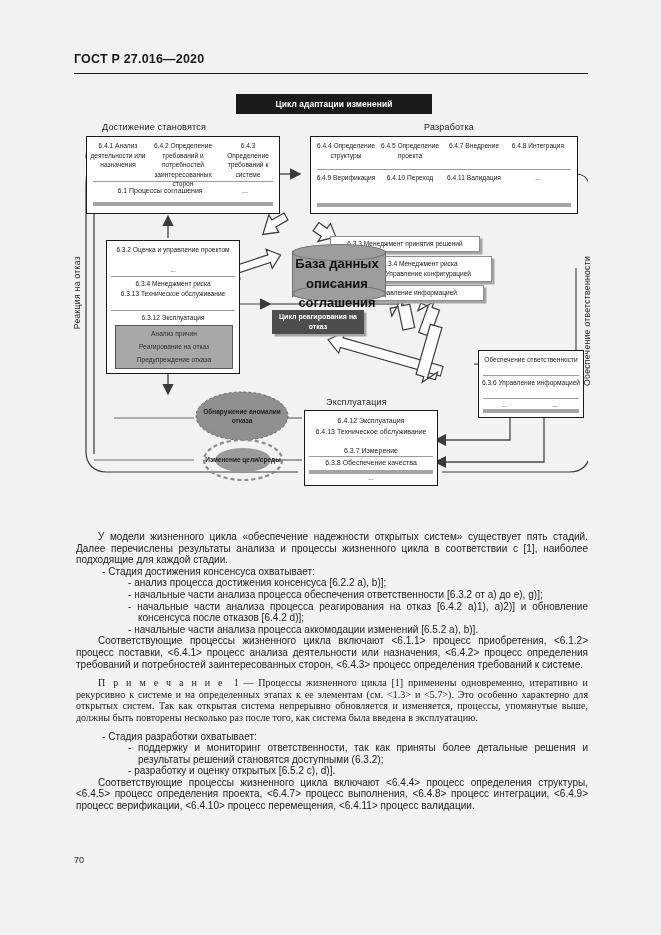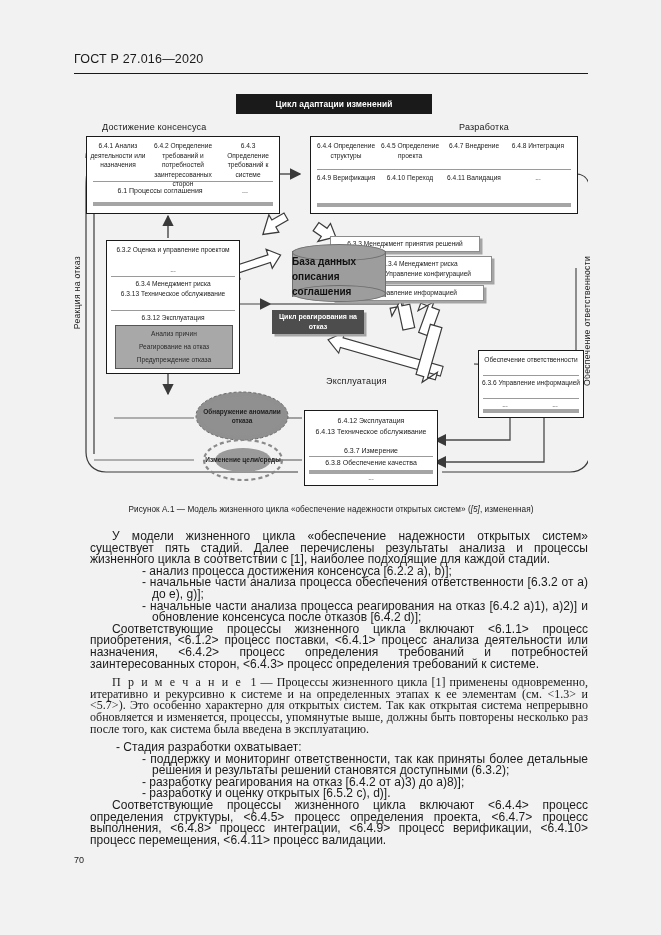--- a/index.html
+++ b/index.html
@@ -10,39 +10,39 @@
     color:#1a1a1a;
     position:relative;
     overflow:hidden;
   }
   .page {
     position:absolute; left:0; top:0; width:661px; height:935px;
     background:#f2f2f2;
   }
   .hdr {
     position:absolute; left:74px; top:52px;
-    font-size:12.5px; font-weight:normal; letter-spacing:0.2px;
+    font-size:12.5px; font-weight:bold; letter-spacing:0.2px;
   }
   .hdr-rule {
     position:absolute; left:74px; top:73px; width:514px; height:1px;
     background:#1a1a1a;
   }
   
   .fig { position:absolute; left:74px; top:88px; width:514px; height:410px; }
 
   .title-bar {
     position:absolute; left:162px; top:6px; width:196px; height:20px;
     background:#1a1a1a; color:#fff; font-size:8.4px; font-weight:bold;
     display:flex; align-items:center; justify-content:center; text-align:center;
     letter-spacing:0.1px;
   }
   .col-cap { position:absolute; font-size:9px; letter-spacing:0.2px; }
   .cap-left  { left:28px;  top:34px; }
-  .cap-right { left:350px; top:34px;margin-left:35px; }
-  .cap-exp   { left:252px; top:288px; }
+  .cap-right { left:350px; top:34px; }
+  .cap-exp   { left:252px; top:309px; }
 
   .outer-box {
     position:absolute; background:#fff; border:1.6px solid #1a1a1a;
   }
   .inner-line { position:absolute; background:#9a9a9a; height:1.4px; }
   .thickbar  { position:absolute; background:#a5a5a5; height:4px; }
 
   .cell { position:absolute; text-align:center; font-size:6.6px; line-height:1.45; }
 
   
@@ -81,21 +81,21 @@
   .cyl .top {
     position:absolute; left:0; top:0; width:92px; height:15px;
     background:#9d9d9d; border:1px solid #6e6e6e; border-radius:50%;
   }
   .cyl .bot {
     position:absolute; left:0; top:41px; width:92px; height:15px;
     background:#9d9d9d; border:1px solid #6e6e6e; border-radius:50%;
   }
   .cyl .txt {
     position:absolute; left:0; top:10px; width:90px;
-    font-size:10px; font-weight:bold; line-height:1.5; color:#111;
+    text-align:center; font-size:13px; font-weight:bold; line-height:1.5; color:#111;
   }
 
   
   .burst { position:absolute; }
   .burst .lbl {
     position:absolute; left:0; top:0; width:100%; height:100%;
     display:flex; align-items:center; justify-content:center; text-align:center;
     font-size:6.5px; font-weight:bold; color:#1f1f1f; line-height:1.45;
   }
 
@@ -110,21 +110,21 @@
 
   
   .caption {
     position:absolute; left:74px; top:505px; width:514px;
     text-align:center; font-size:8.2px; letter-spacing:0.05px;
   }
   .caption i { font-style:italic; }
 
   .body { position:absolute; left:74px; top:524px; width:514px; }
   .body p {
-    margin:0 0 0 16px; font-size:12px; line-height:11.6px;
+    margin:0 0 0 2px; font-size:10px; line-height:11.6px;
     text-align:justify; text-justify:inter-word; letter-spacing:0.02px;
   }
   .body p.ind  { text-indent:22px; }
   .body p.l1   { padding-left:36px; text-indent:-10px; }
   .body p.l2   { padding-left:62px; text-indent:-10px; }
   .body p.note { text-indent:22px;font-family:Liberation Serif, serif; }
   .body .gap   { height:7px; }
   .spaced { letter-spacing:1.6px; }
 
   .pageno { position:absolute; left:74px; top:855px; font-size:9px; }
@@ -187,21 +187,21 @@
 
       <polygon points="240,148 252,134 252,140 262,140 262,150 252,150 252,156" fill="#ffffff" stroke="#3a3a3a" stroke-width="1.2" transform="rotate(215 251 145)"></polygon>
 
       <polygon points="252,268 266,256 266,262 370,262 370,272 266,272 266,278" fill="#ffffff" stroke="#3a3a3a" stroke-width="1.1" transform="rotate(16 311 267)"></polygon>
 
       <polygon points="348,252 360,238 360,244 368,244 368,296 356,296 356,244 348,244" fill="#ffffff" stroke="#3a3a3a" stroke-width="1.2" transform="rotate(196 358 267)"></polygon>
     </svg>
 
     <div class="title-bar">Цикл адаптации изменений</div>
 
-    <div class="col-cap cap-left">Достижение консенсуса</div>
+    <div class="col-cap cap-left">Достижение становятся</div>
     <div class="col-cap cap-right">Разработка</div>
     <div class="col-cap cap-exp">Эксплуатация</div>
 
     <div class="vcap" id="vcapL">Реакция на отказ</div>
     <div class="vcap" id="vcapR">Обеспечение ответственности</div>
 
     <div class="outer-box" id="boxA">
       <div class="cell" style="left:2px;  top:4px; width:58px;">6.4.1 Анализ деятель­ности или назначе­ния</div>
       <div class="cell" style="left:60px; top:4px; width:72px;">6.4.2 Определение требований и потребностей заинтересованных сторон</div>
       <div class="cell" style="left:132px;top:4px; width:58px;">6.4.3 Определение требований к системе</div>
@@ -284,35 +284,33 @@
     <div class="burst" style="left:128px; top:350px; width:82px; height:44px;">
       <svg width="82" height="44" style="position:absolute;left:0;top:0;">
         <ellipse cx="41" cy="22" rx="39" ry="20" fill="none" stroke="#8a8a8a" stroke-width="2.2" stroke-dasharray="4 3"></ellipse>
         <ellipse cx="41" cy="22" rx="28" ry="12" fill="#9a9a9a"></ellipse>
       </svg>
       <div class="lbl">Изменение цели/среды</div>
     </div>
 
   </div>
 
-  <div class="caption">
-    <span>Рисунок А.1 — Модель жизненного цикла «обеспечение надежности открытых систем» (</span><i>[5]</i><span>, измененная)</span>
-  </div>
 
   <div class="body">
     <div class="gap"></div>
     <p class="ind">У модели жизненного цикла «обеспечение надежности открытых систем» существует пять стадий. Далее перечислены результаты анализа и процессы жизненного цикла в соответствии с [1], наиболее подходящие для каждой стадии.</p>
+    <p class="l1">- Стадия достижения консенсуса охватывает:</p>
     <p class="l2">- анализ процесса достижения консенсуса [6.2.2 a), b)];</p>
     <p class="l2">- начальные части анализа процесса обеспечения ответственности [6.3.2 от a) до e), g)];</p>
     <p class="l2">- начальные части анализа процесса реагирования на отказ [6.4.2 a)1), a)2)] и обновление консенсуса после отказов [6.4.2 d)];</p>
+    <p class="l2">- начальные части анализа процесса аккомодации изменений [6.5.2 a), b)].</p>
     <p class="ind">Соответствующие процессы жизненного цикла включают &lt;6.1.1&gt; процесс приобретения, &lt;6.1.2&gt; процесс поставки, &lt;6.4.1&gt; процесс анализа деятельности или назначения, &lt;6.4.2&gt; процесс определения требований и потребностей заинтересованных сторон, &lt;6.4.3&gt; процесс определения требований к системе.</p>
     <div class="gap"></div>
     <p class="note"><span class="spaced">П р и м е ч а н и е</span>&nbsp; <span>1 — Процессы жизненного цикла [1] применены одновременно, итеративно и рекурсивно к системе и на определенных этапах к ее элементам (см. &lt;1.3&gt; и &lt;5.7&gt;). Это особенно характерно для открытых систем. Так как открытая система непрерывно обновляется и изменяется, процессы, упомянутые выше, должны быть повторены несколько раз после того, как система была введена в эксплуатацию.</span></p>
     <div class="gap"></div>
     <p class="l1">- Стадия разработки охватывает:</p>
     <p class="l2">- поддержку и мониторинг ответственности, так как приняты более детальные решения и результаты решений становятся доступными (6.3.2);</p>
-    <p class="l2">- разработку реагирования на отказ [6.4.2 от a)3) до a)8)];</p>
     <p class="l2">- разработку и оценку открытых [6.5.2 c), d)].</p>
     <p class="ind">Соответствующие процессы жизненного цикла включают &lt;6.4.4&gt; процесс определения структуры, &lt;6.4.5&gt; процесс определения проекта, &lt;6.4.7&gt; процесс выполнения, &lt;6.4.8&gt; процесс интеграции, &lt;6.4.9&gt; процесс верификации, &lt;6.4.10&gt; процесс перемещения, &lt;6.4.11&gt; процесс валидации.</p>
   </div>
 
   <div class="pageno">70</div>
 </div>
 
 </body></html>

